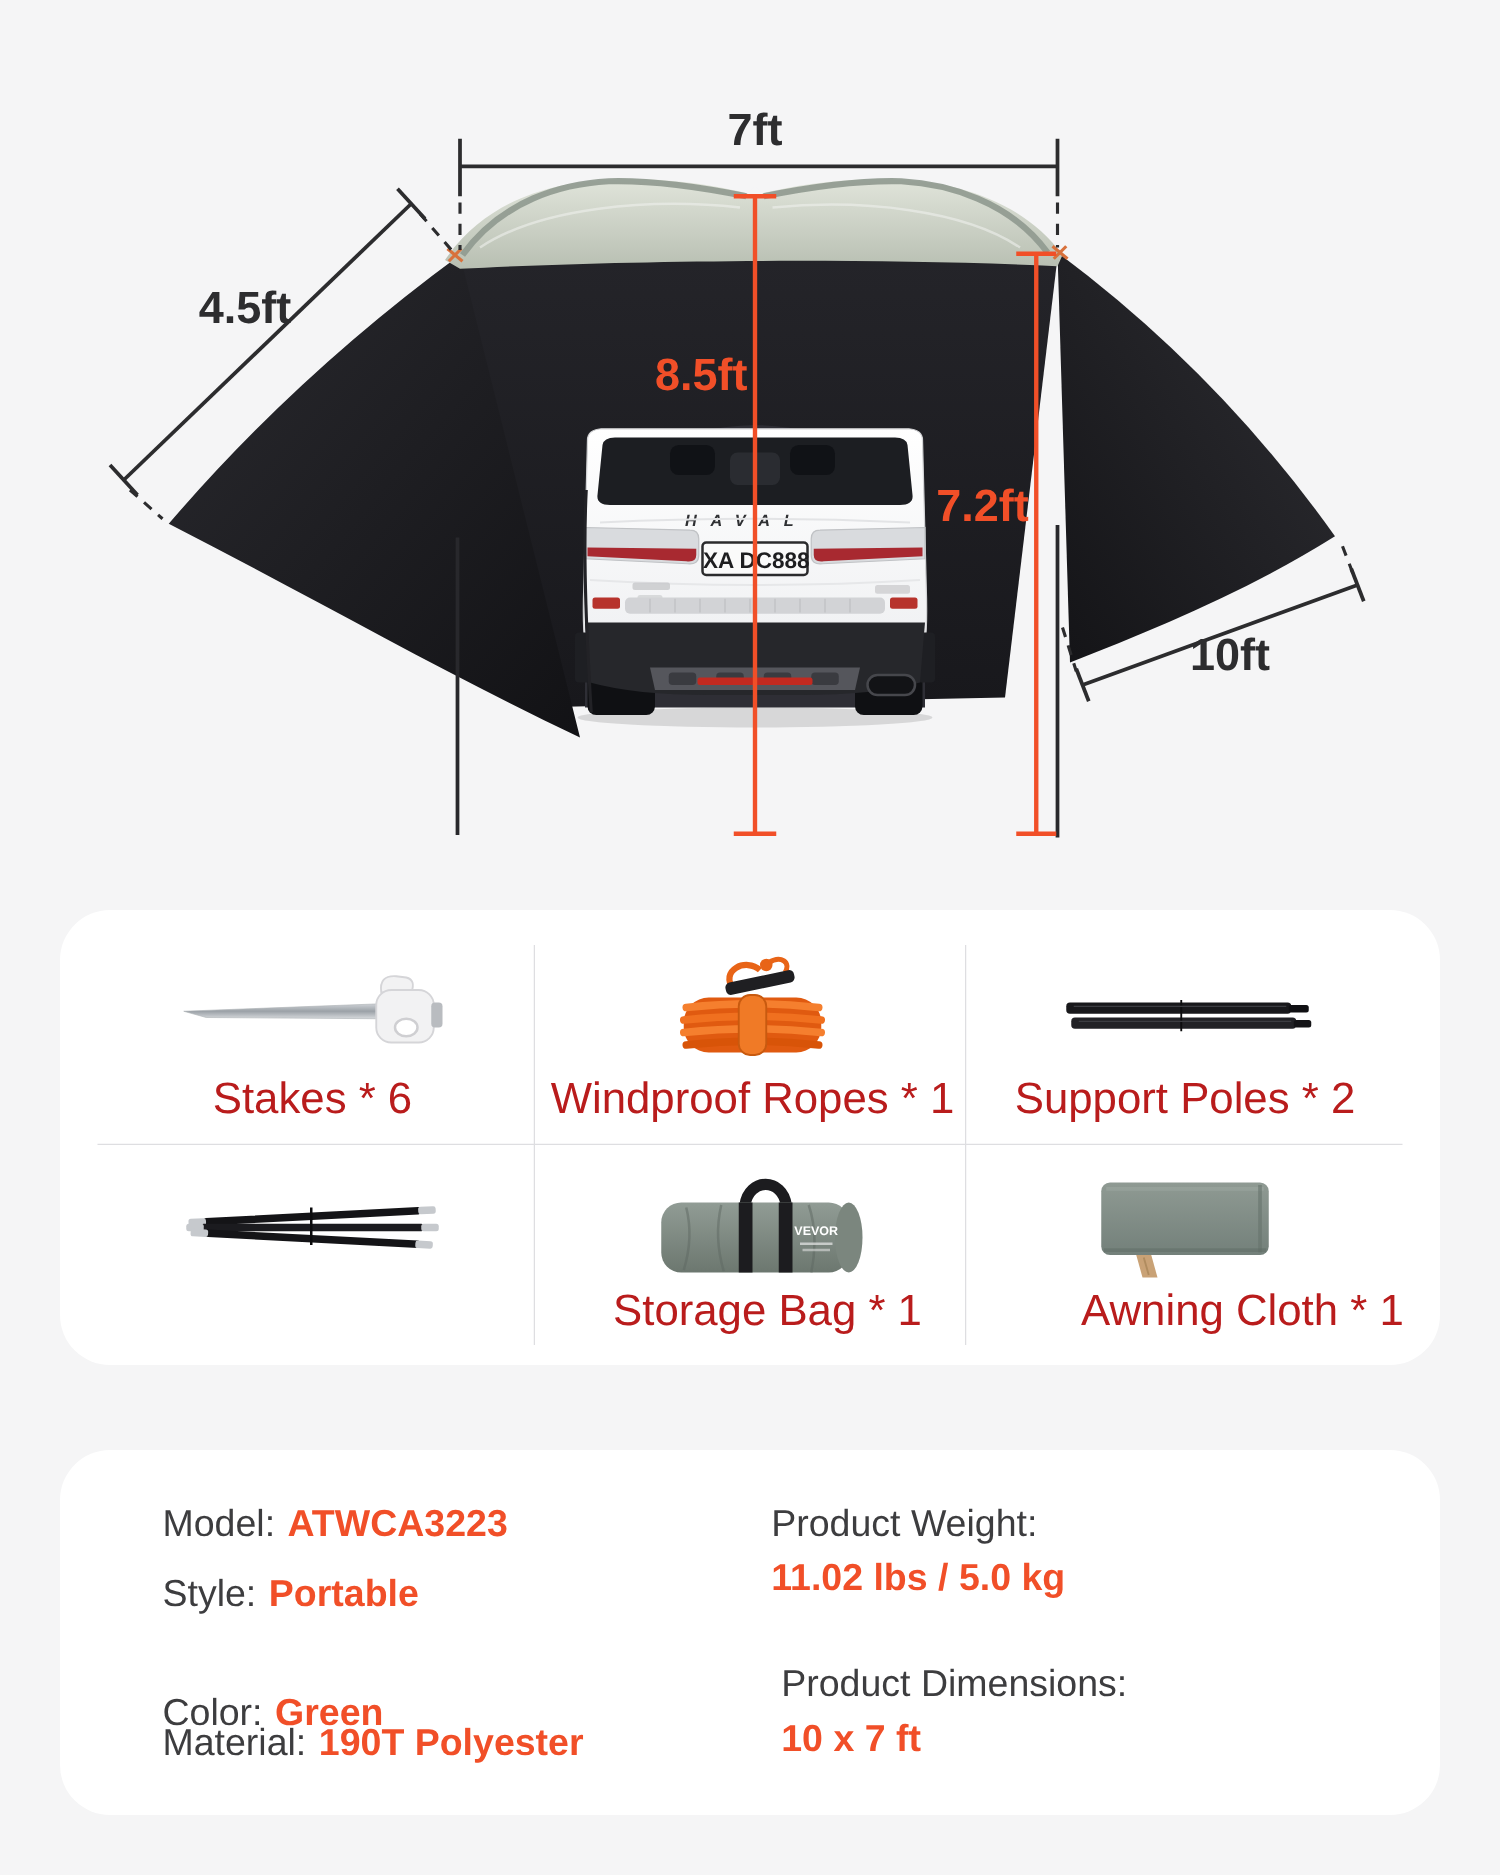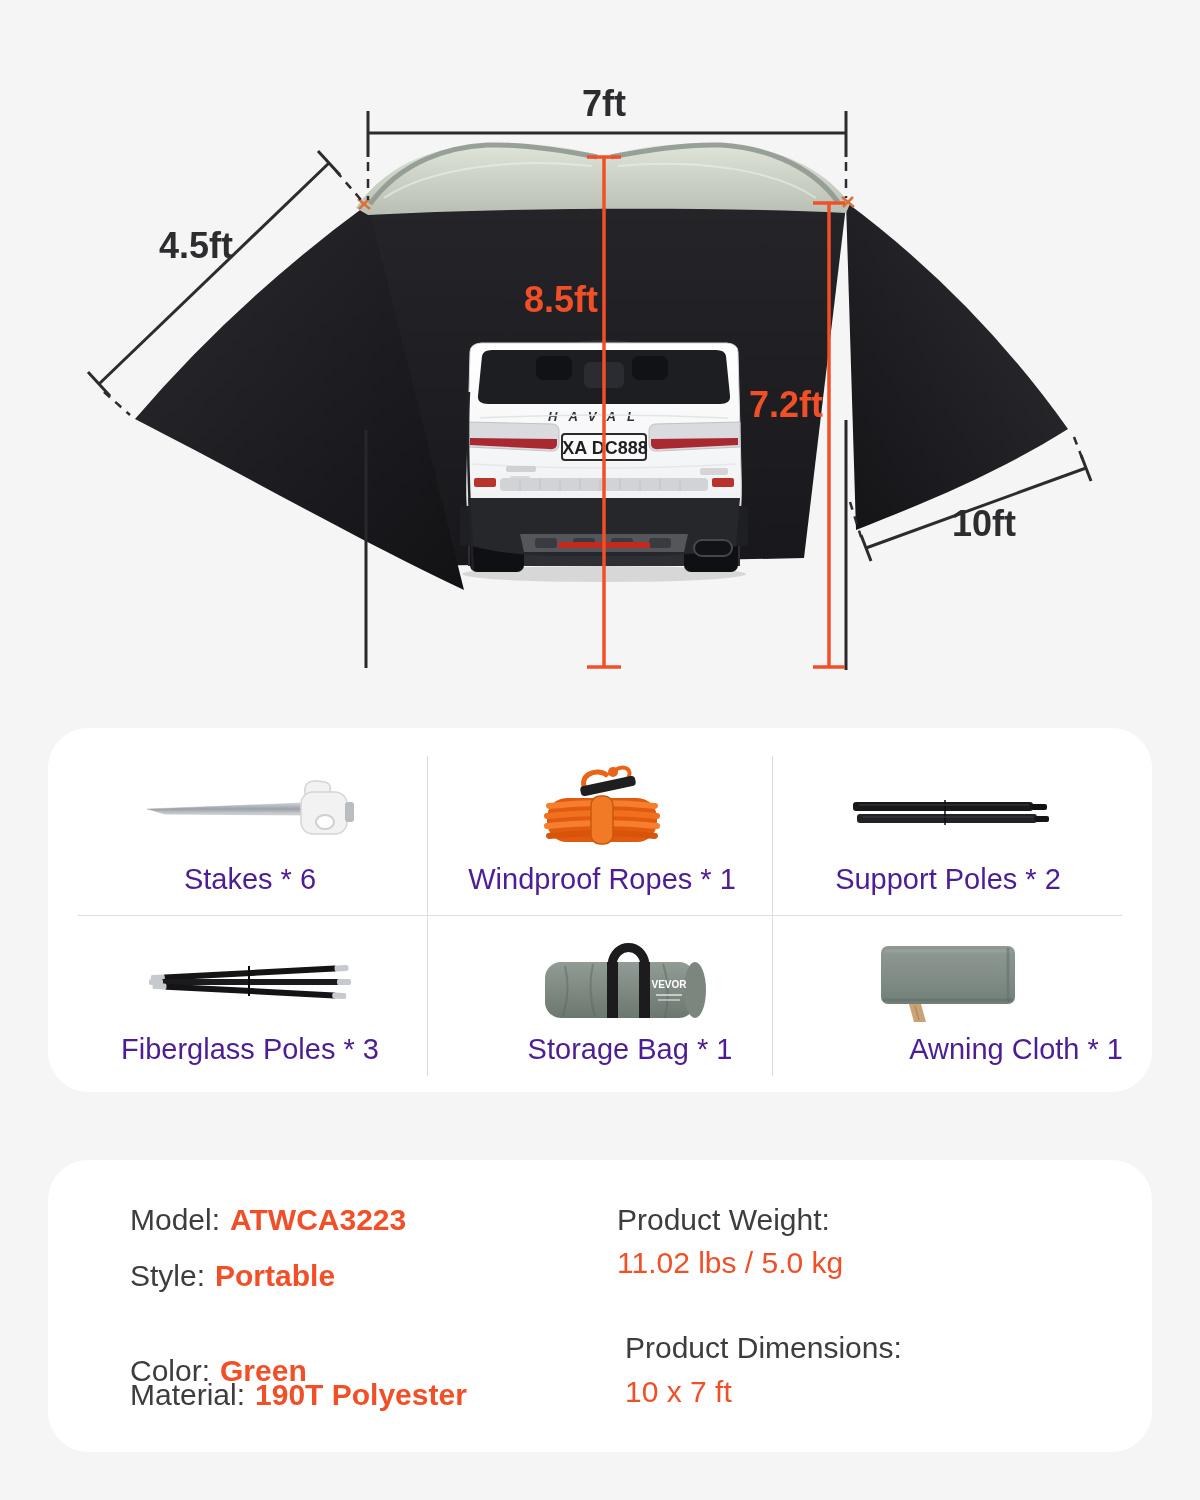--- a/index.html
+++ b/index.html
@@ -11,25 +11,25 @@
     overflow:hidden;
   }
   .hero{position:absolute;left:0;top:0;width:1200px;height:720px;}
   .card{position:absolute;left:48px;width:1104px;background:#ffffff;border-radius:40px;}
   .card-grid{top:728px;height:364px;}
   .card-specs{top:1160px;height:292px;}
   .vdiv{position:absolute;top:28px;width:1px;height:320px;background:#dedee1;}
   .hdiv{position:absolute;left:30px;right:30px;top:187px;height:1px;background:#dedee1;}
   .cell{position:absolute;width:350px;transform:translateX(-50%);text-align:center;}
   .icon-wrap{height:90px;display:flex;align-items:center;justify-content:center;}
-  .cell-label{display:block;margin-top:6px;font-size:29px;line-height:38px;color:#4c1d95;}
+  .cell-label{display:block;margin-top:6px;font-size:35px;line-height:38px;color:#b91c1c;}
   .spec-row{position:absolute;font-size:30px;line-height:34px;white-space:nowrap;color:#3d3d3f;}
   .spec-row .val{font-weight:bold;color:#f14f28;margin-left:10px;}
   .spec-block-label{color:#3d3d3f;}
-  .spec-block-val{font-weight:normal;color:#f14f28;}
+  .spec-block-val{font-weight:bold;color:#f14f28;}
 </style>
 </head>
 <body>
 
 <div class="hero">
 <svg width="1200" height="720" viewBox="0 0 1200 720">
   <defs>
     <linearGradient id="canopyG" x1="0" y1="0" x2="0" y2="1">
       <stop offset="0" stop-color="#e0e4da"></stop>
           <stop offset="1" stop-color="#b8bfb2"></stop>
@@ -260,24 +260,23 @@
         <rect x="14" y="45" width="14" height="6" rx="2" fill="#c6c9cd"></rect>
         <rect x="202" y="45" width="14" height="6" rx="2" fill="#c6c9cd"></rect>
         <g transform="rotate(3 115 45)">
           <rect x="30" y="54" width="172" height="6" rx="2" fill="#141417"></rect>
           <rect x="18" y="54" width="14" height="6" rx="2" fill="#c6c9cd"></rect>
           <rect x="198" y="54" width="14" height="6" rx="2" fill="#c6c9cd"></rect>
         </g>
         <line x1="114" y1="32" x2="114" y2="62" stroke="#0b0b0d" stroke-width="2"></line>
       </svg>
     </div>
-    <span class="cell-label">Fiberglass Poles * 3</span>
-  </div>
-
-  <div class="cell" style="left:570px;top:206px;padding-left:24px;">
+  </div>
+
+  <div class="cell" style="left:554px;top:206px;padding-left:24px;">
     <div class="icon-wrap">
       <svg width="230" height="90" viewBox="0 0 230 90">
         <defs>
             <linearGradient id="bagG" x1="0" y1="0" x2="0" y2="1">
           <stop offset="0" stop-color="#919c95"></stop>
               <stop offset="1" stop-color="#6c776f"></stop>
         </linearGradient>
           </defs>
         <path d="M97,30 C100,8 127,8 130,30" stroke="#1c1c1f" stroke-width="9" fill="none"></path>
         <rect x="30" y="28" width="150" height="56" rx="16" fill="url(#bagG)"></rect>

